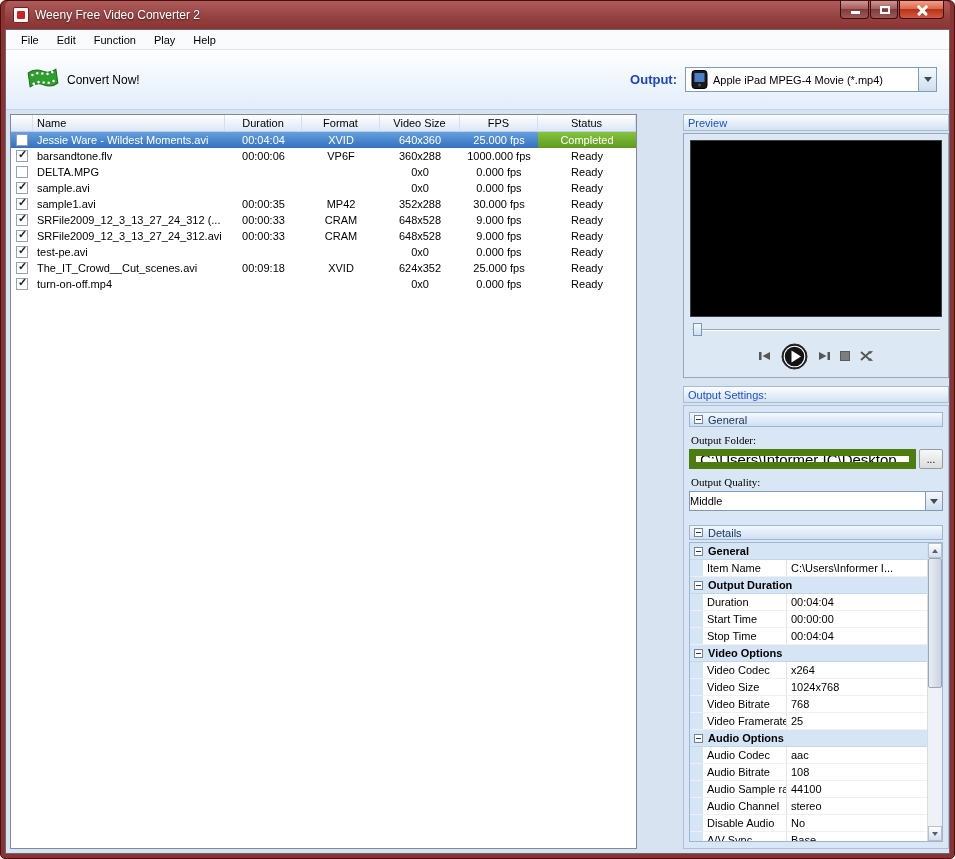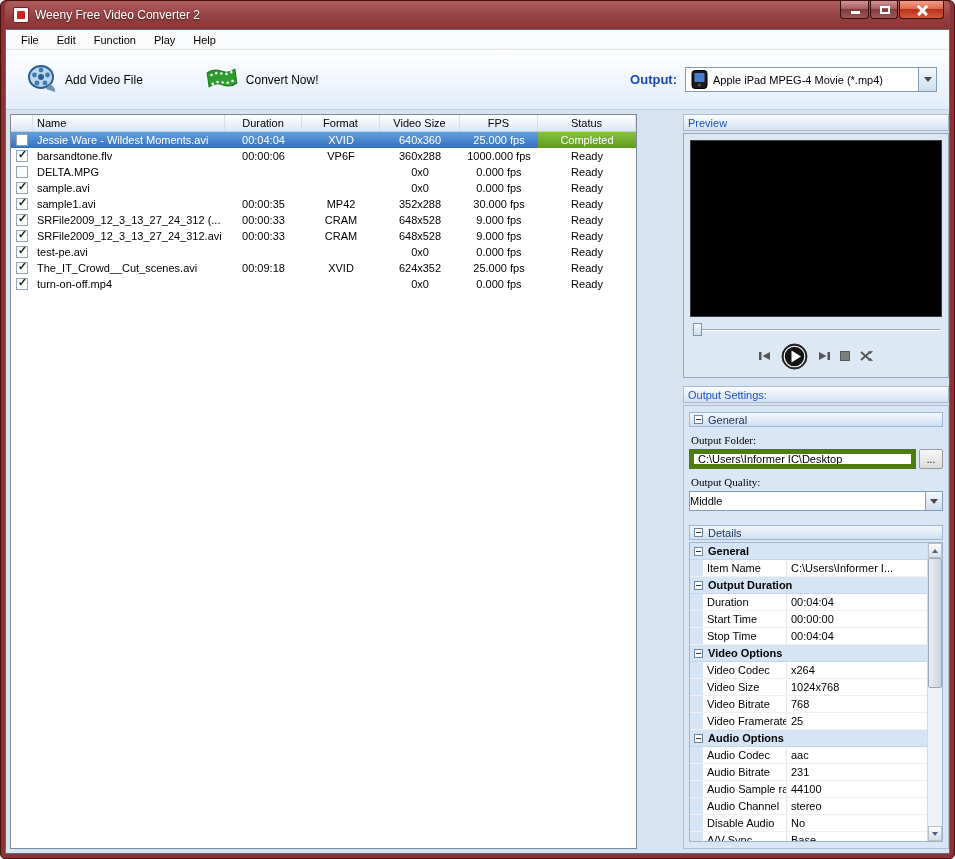--- a/index.html
+++ b/index.html
@@ -99,22 +99,22 @@
 
   .settings { flex:1; border:1px solid #aebfd6; background:#d9e6f5; padding:6px 5px;
     display:flex; flex-direction:column; overflow:hidden; }
   .group-bar { height:15px; flex:none; background:linear-gradient(#f3f8fd, #cfe0f2);
     border:1px solid #9fb6d0; display:flex; align-items:center; color:#16325c; padding-left:2px; }
   .collapse-box { width:9px; height:9px; background:#fff; border:1px solid #6e86a0;
     position:relative; margin:0 5px 0 2px; flex:none; }
   .collapse-box::after { content:""; position:absolute; left:1px; right:1px; top:3px; height:1px; background:#333; }
   .field-label { margin:7px 0 3px 2px;font-family:Liberation Serif, serif; }
   .folder-row { display:flex; gap:3px; flex:none; }
-  .text-input { flex:1; height:20px; border:5px solid #4d7c0f; background:#fff;
-    font-family:"Liberation Sans", sans-serif; font-size:11px; padding:0 4px; }
+  .text-input { flex:1; height:20px; border:7px solid #4d7c0f; background:#fff;
+    font-family:"Liberation Sans", sans-serif; font-size:15px; padding:0 4px; }
   .browse-btn { width:24px; height:20px; flex:none; background:linear-gradient(#f8f8f8, #dcdcdc);
     border:1px solid #9a9a9a; border-radius:2px; font-size:10px; }
   .select { height:20px; flex:none; background:#fff; border:1px solid #7f9db9;
     display:flex; align-items:center; }
   .select-text { flex:1; }
   .select-arrow { width:17px; height:100%; flex:none; border-left:1px solid #7f9db9;
     background:linear-gradient(#f4f8fc, #cfdeee); display:flex; align-items:center; justify-content:center; }
   .details-bar { margin-top:14px; }
 
   
@@ -167,35 +167,20 @@
 
     <div class="menubar">
       <span class="menu-item">File</span>
       <span class="menu-item">Edit</span>
       <span class="menu-item">Function</span>
       <span class="menu-item">Play</span>
       <span class="menu-item">Help</span>
     </div>
 
     <div class="toolbar">
-      <div class="tool-btn">
-        <span>
-          <svg width="32" height="32" viewBox="0 0 32 32">
-            <ellipse cx="15" cy="15" rx="12" ry="11" fill="#bcd6ec" stroke="#2a5f93" stroke-width="2"></ellipse>
-            <circle cx="15" cy="15" r="3" fill="#2a5f93"></circle>
-            <circle cx="15" cy="8" r="2.4" fill="#3f7cb5"></circle>
-            <circle cx="21.5" cy="13" r="2.4" fill="#3f7cb5"></circle>
-            <circle cx="19" cy="21" r="2.4" fill="#3f7cb5"></circle>
-            <circle cx="11" cy="21" r="2.4" fill="#3f7cb5"></circle>
-            <circle cx="8.5" cy="13" r="2.4" fill="#3f7cb5"></circle>
-            <path d="M24 22 Q30 26 29 30 L20 27 Z" fill="#6b91b4"></path>
-          </svg>
-        </span>
-        <span>Add Video File</span>
-      </div>
       <div class="tool-btn">
         <span>
           <svg width="34" height="30" viewBox="0 0 34 30">
             <g transform="rotate(-8 17 15)">
               <path d="M3 8 Q10 4 17 8 Q24 12 31 8 L31 22 Q24 26 17 22 Q10 18 3 22 Z" fill="#2e9e2e" stroke="#1c6e1c"></path>
               <circle cx="7" cy="10.5" r="1.3" fill="#fff"></circle>
                 <circle cx="12" cy="9.5" r="1.3" fill="#fff"></circle>
               <circle cx="17" cy="10.5" r="1.3" fill="#fff"></circle>
                 <circle cx="22" cy="11.5" r="1.3" fill="#fff"></circle>
               <circle cx="27" cy="10.5" r="1.3" fill="#fff"></circle>
@@ -490,21 +475,21 @@
     <span class="g-label">Audio Options</span>
   </div>
                 <div class="grow gitem">
     <span class="g-indent"></span>
     <span class="g-label">Audio Codec</span>
     <span class="g-value">aac</span>
   </div>
                 <div class="grow gitem">
     <span class="g-indent"></span>
     <span class="g-label">Audio Bitrate</span>
-    <span class="g-value">231</span>
+    <span class="g-value">108</span>
   </div>
                 <div class="grow gitem">
     <span class="g-indent"></span>
     <span class="g-label">Audio Sample rate</span>
     <span class="g-value">44100</span>
   </div>
                 <div class="grow gitem">
     <span class="g-indent"></span>
     <span class="g-label">Audio Channel</span>
     <span class="g-value">stereo</span>

